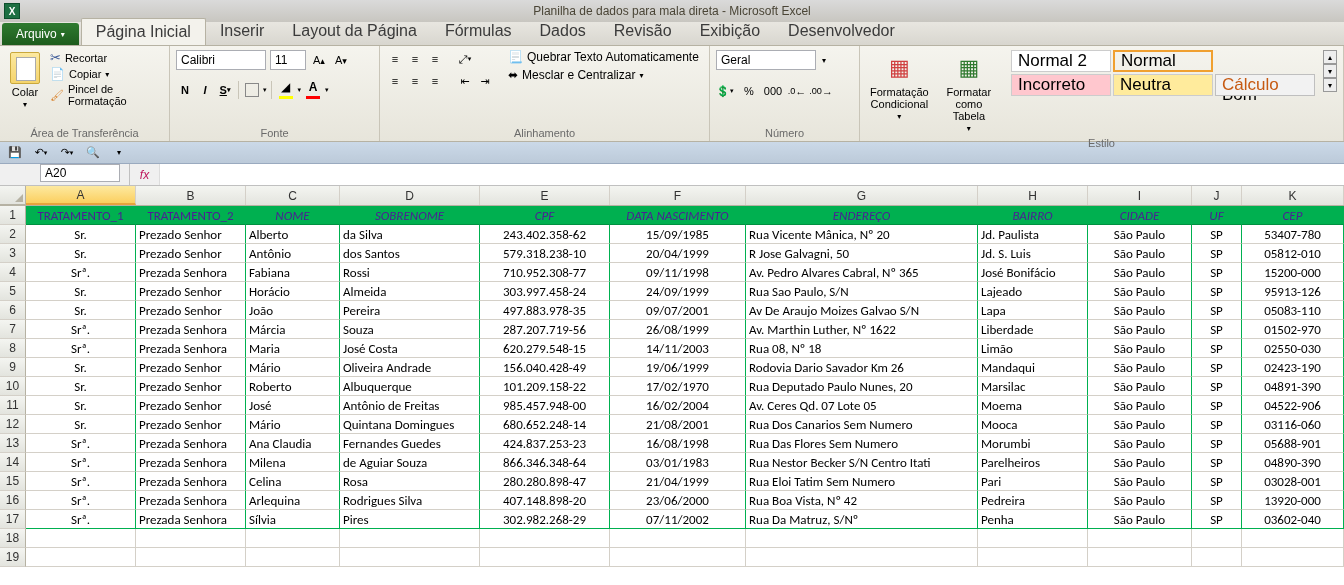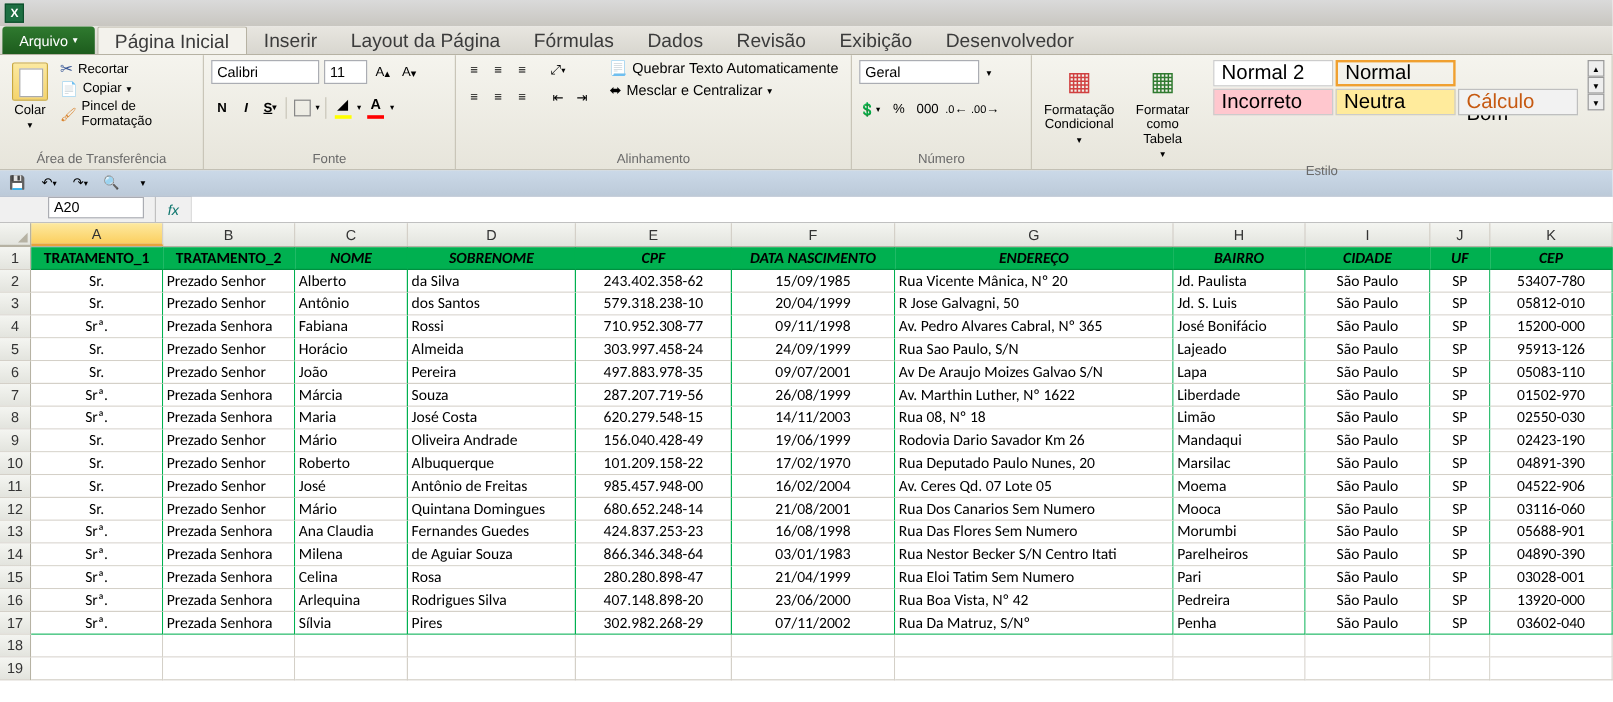--- a/index.html
+++ b/index.html
@@ -3,21 +3,21 @@
 <meta charset="utf-8">
 <style>
 * { margin: 0; padding: 0; box-sizing: border-box; font-family: "Segoe UI", Tahoma, sans-serif; }
 body { background: #fff; width: 1344px; height: 585px; overflow: hidden; font-size: 12px; }
 
 
 .title-bar { background: linear-gradient(#dadada, #c8c6c0); height: 22px; display: flex; align-items: center; justify-content: center; color: #4a4536; font-size: 12px; }
 .title-bar .app-icon { position: absolute; left: 4px; top: 3px; width: 16px; height: 16px; background: #1d6f42; border: 1px solid #0d4f2c; display: flex; align-items: center; justify-content: center; color: #fff; font-size: 10px; font-weight: bold; }
 
 
-.tabs-row { background: linear-gradient(#e8e6e0, #d8d6cf); height: 24px; display: flex; padding-left: 2px; border-bottom: 1px solid #b6b2a3; }
+.tabs-row { background: linear-gradient(#e8e6e0, #d8d6cf); height: 24px; display: flex; align-items: flex-end; padding-left: 2px; border-bottom: 1px solid #b6b2a3; }
 .file-tab { background: linear-gradient(#2f7a2f, #1d5c1d); color: #fff; padding: 4px 14px; font-size: 12px; border-top-left-radius: 3px; border-top-right-radius: 3px; margin-right: 2px; display: flex; align-items: center; gap: 4px; cursor: pointer; }
 .file-tab .caret { font-size: 8px; }
 .tab { padding: 4px 14px; font-size: 16px; color: #3b3b3b; cursor: pointer; }
 .tab.active { background: #f3f2ec; border: 1px solid #b6b2a3; border-bottom: none; border-top-left-radius: 2px; border-top-right-radius: 2px; }
 
 
 .ribbon { background: linear-gradient(#f5f4ee, #e7e5db); height: 96px; display: flex; border-bottom: 1px solid #b6b2a3; }
 .rgroup { border-right: 1px solid #c9c5b8; display: flex; flex-direction: column; justify-content: space-between; padding: 4px 6px 2px; }
 .rgroup-label { text-align: center; font-size: 11px; color: #6a6a6a; padding-top: 2px; }
 .rgroup-body { flex: 1; display: flex; align-items: flex-start; gap: 6px; }
@@ -67,55 +67,56 @@
 .style-scroll div { width: 14px; height: 14px; border: 1px solid #999; background: #eee; font-size: 8px; display: flex; align-items: center; justify-content: center; cursor: pointer; }
 
 
 .qat { background: linear-gradient(#cbd9e8, #bccad9); height: 22px; display: flex; align-items: center; padding: 0 6px; gap: 8px; border-bottom: 1px solid #9aaabf; }
 .qat .mini-btn { width: 18px; height: 18px; }
 
 
 .formula-row { height: 22px; display: flex; align-items: stretch; border-bottom: 1px solid #c0c0c0; background: #f0f0f0; }
 .name-box-wrap { width: 130px; display: flex; padding-left: 40px; border-right: 1px solid #c0c0c0; }
 .name-box { width: 80px; height: 18px; border: 1px solid #abadb3; background: #fff; font-size: 12px; padding: 0 4px; }
-.fx-label { width: 30px; display: flex; align-items: center; justify-content: center; font-style: italic; color: #0f766e; border-right: 1px solid #ddd; }
+.fx-label { width: 30px; display: flex; align-items: center; justify-content: center; font-style: italic; color: #be185d; border-right: 1px solid #ddd; }
 .formula-input { flex: 1; border: none; background: #fff; padding: 0 4px; font-size: 12px; }
 
 
 .sheet { position: relative; }
 .col-headers { display: flex; background: linear-gradient(#f4f5f1, #e3e4de); border-bottom: 1px solid #b6b2a3; }
 .row-header { background: linear-gradient(#f4f5f1, #e3e4de); border-right: 1px solid #b6b2a3; border-bottom: 1px solid #d4d0c8; display: flex; align-items: center; justify-content: center; font-size: 12px; color: #333; }
 .corner { width: 26px; height: 19px; background: linear-gradient(#f4f5f1, #e3e4de); border-right: 1px solid #b6b2a3; border-bottom: 1px solid #b6b2a3; position: relative; }
 .corner::after { content: ""; position: absolute; right: 2px; bottom: 2px; border-style: solid; border-width: 0 0 8px 8px; border-color: transparent transparent #b6b2a3 transparent; }
 .col-header { height: 19px; border-right: 1px solid #d4d0c8; display: flex; align-items: center; justify-content: center; font-size: 12px; color: #333; }
 .col-header.selected { background: linear-gradient(#fde9a0, #fbcf5f); border-bottom: 2px solid #e8a33d; }
 .data-row { display: flex; }
 .data-row .row-header { width: 26px; height: 19px; }
 .cell { height: 19px; border-right: 1px solid #d4d0c8; border-bottom: 1px solid #d4d0c8; padding: 0 3px; font-size: 13px; font-family: Calibri, sans-serif; display: flex; align-items: center; overflow: hidden; white-space: nowrap; }
-.hdr-row .cell { background: #00b050; color: #000000; font-weight: bold; font-style: italic; justify-content: center; border-right: 1px solid #00b050; border-bottom: 1px solid #009040; }
+.hdr-row .cell { background: #00b050; color: #4c1d95; font-weight: normal; font-style: italic; justify-content: center; border-right: 1px solid #00b050; border-bottom: 1px solid #009040; }
 .hdr-row .cell:first-of-type, .hdr-row .cell:nth-of-type(2) { font-style: normal; }
 .hdr-row .cell:first-of-type { font-style: normal; font-weight: bold; }
 .data-area .cell { background: #fff; }
 .green-border-v { border-right: 1px solid #00b050 !important; }
 .green-border-b { border-bottom: 1px solid #00b050 !important; }
 .center { justify-content: center; }
 
 
 .c-A { width: 110px; } .c-B { width: 110px; } .c-C { width: 94px; } .c-D { width: 140px; }
 .c-E { width: 130px; } .c-F { width: 136px; } .c-G { width: 232px; } .c-H { width: 110px; }
 .c-I { width: 104px; } .c-J { width: 50px; } .c-K { width: 102px; }
 
 .merge-wrap { display: flex; flex-direction: column; gap: 4px; margin-left: 8px; }
 .merge-row { display: flex; align-items: center; gap: 4px; font-size: 12px; cursor: pointer; }
 </style>
 </head>
 <body>
 
 <div class="title-bar">
   <div class="app-icon">X</div>
+  <span>Planilha de dados para mala direta - Microsoft Excel</span>
 </div>
 
 <div class="tabs-row">
   <div class="file-tab">
     <span>Arquivo</span>
       <span class="caret">▾</span>
   </div>
   <div id="tabs-container" style="display: flex;">
       <div class="tab active">Página Inicial</div>
       <div class="tab">Inserir</div>

